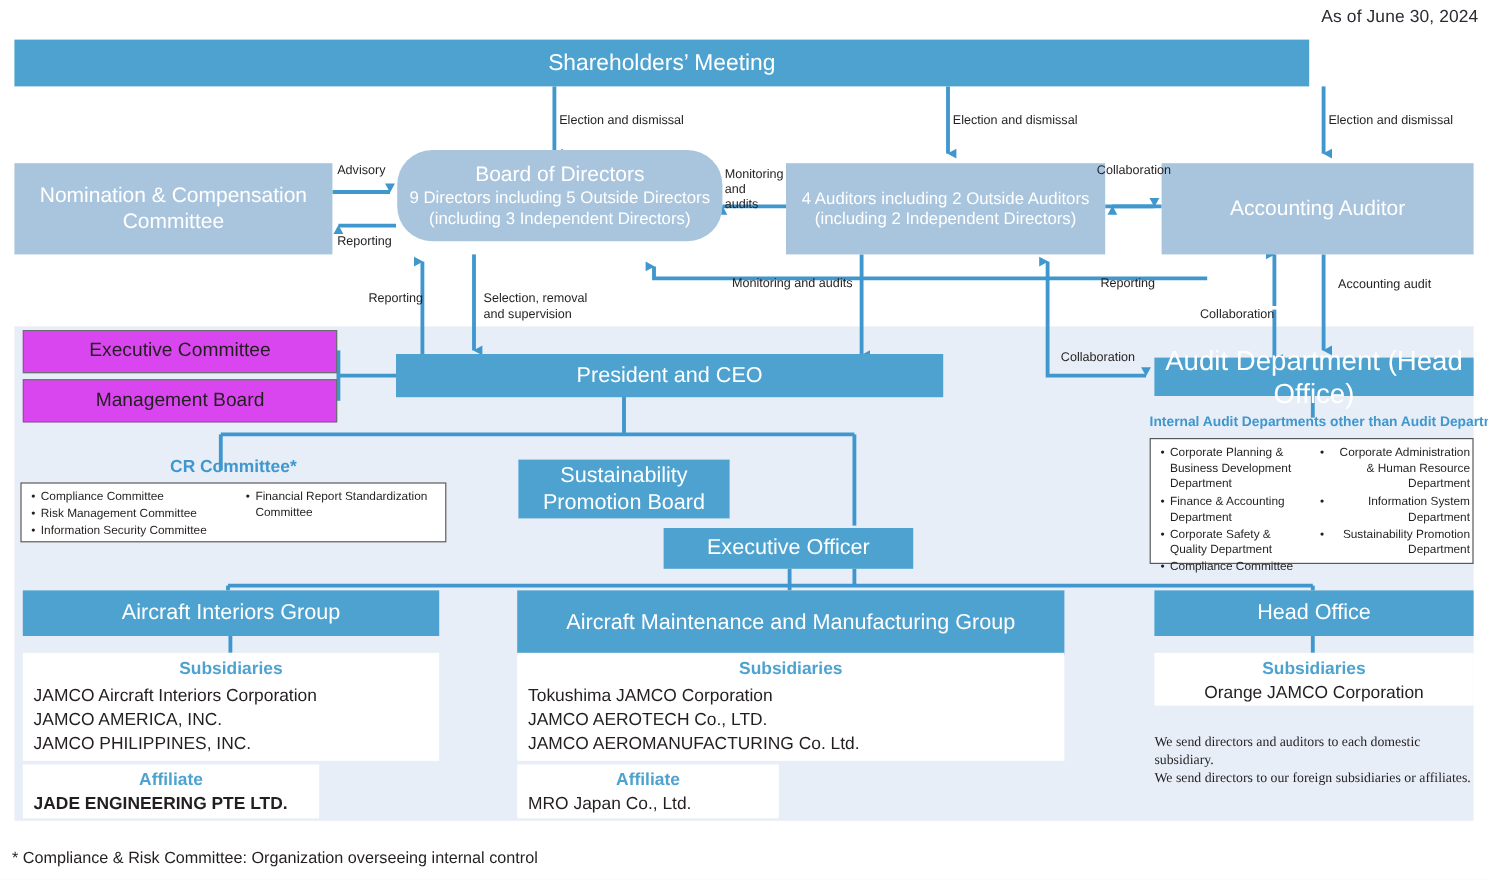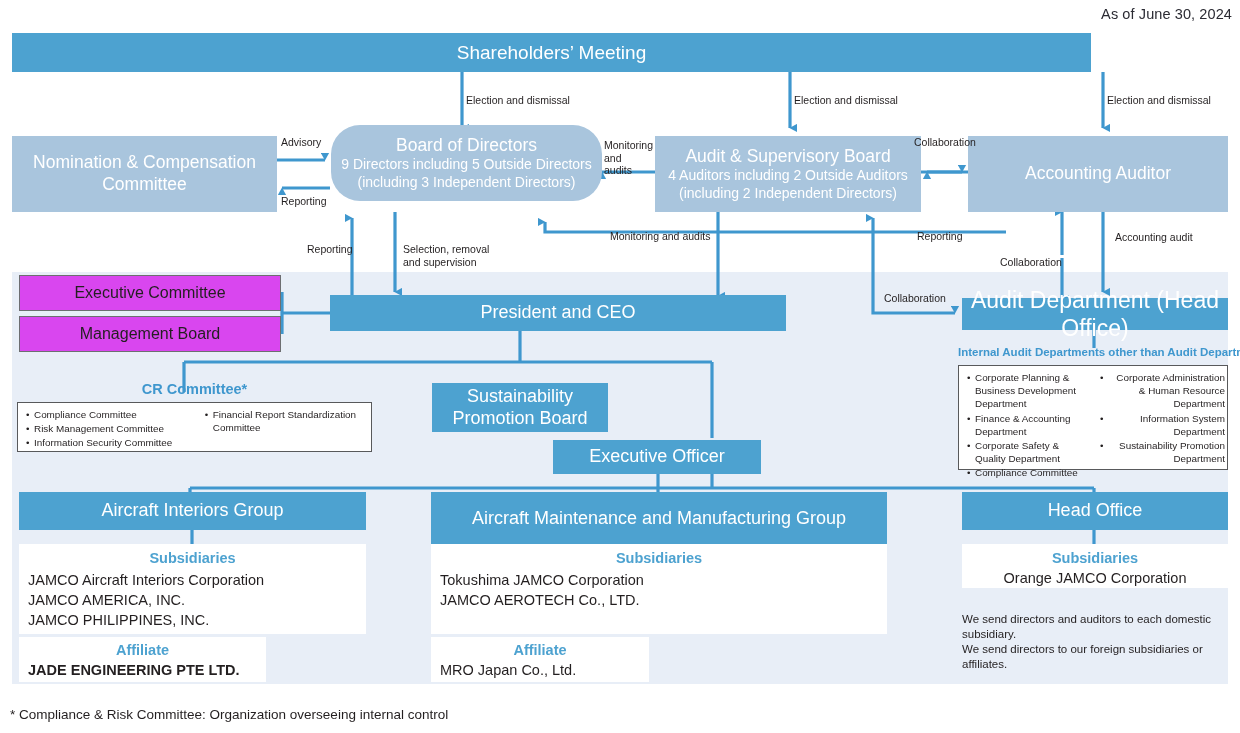--- a/index.html
+++ b/index.html
@@ -140,21 +140,20 @@
     <span class="t1">Nomination &amp; Compensation Committee</span>
   </div>
 
   <div class="abs gov" style="left:331px;top:125px;width:271px;height:76px;flex-direction:column;border-radius:29px;">
     <span class="t1">Board of Directors</span>
     <span class="t2">9 Directors including 5 Outside Directors</span>
     <span class="t2">(including 3 Independent Directors)</span>
   </div>
 
   <div class="abs gov" style="left:655px;top:136px;width:266px;height:76px;flex-direction:column;">
-    <span class="t1">Audit &amp; Supervisory Board</span>
     <span class="t2">4 Auditors including 2 Outside Auditors</span>
     <span class="t2">(including 2 Independent Directors)</span>
   </div>
 
   <div class="abs gov" style="left:968px;top:136px;width:260px;height:76px;">
     <span class="t1">Accounting Auditor</span>
   </div>
 
   <div class="abs conn-label" style="left:281px;top:136px;">Advisory</div>
   <div class="abs conn-label" style="left:281px;top:195px;">Reporting</div>
@@ -230,35 +229,36 @@
       <div class="sub-name">JADE ENGINEERING PTE LTD.</div>
     </div>
   </div>
 
   <div class="abs bar" style="left:431px;top:492px;width:456px;height:54px;">Aircraft Maintenance and Manufacturing Group</div>
   <div class="abs whitecard" style="left:431px;top:544px;width:456px;height:90px;padding:6px 0 0 0;">
     <div class="hdr-sub">Subsidiaries</div>
     <div style="padding:4px 0 0 9px;">
       <div class="sub-name">Tokushima JAMCO Corporation</div>
       <div class="sub-name">JAMCO AEROTECH Co., LTD.</div>
+      <div class="sub-name">JAMCO AEROMANUFACTURING Co. Ltd.</div>
     </div>
   </div>
   <div class="abs whitecard" style="left:431px;top:637px;width:218px;height:45px;padding:5px 0 0 0;">
     <div class="hdr-sub">Affiliate</div>
     <div style="padding:2px 0 0 9px;">
       <div class="sub-name">MRO Japan Co., Ltd.</div>
     </div>
   </div>
 
   <div class="abs bar" style="left:962px;top:492px;width:266px;height:38px;">Head Office</div>
   <div class="abs whitecard" style="left:962px;top:544px;width:266px;height:44px;padding:6px 0 0 0;">
     <div class="hdr-sub">Subsidiaries</div>
     <div style="padding:2px 0 0 0;text-align:center;">
       <div class="sub-name">Orange JAMCO Corporation</div>
     </div>
   </div>
 
-  <div class="abs note" style="left:962px;top:612px;width:268px;white-space:pre-line;">We send directors and auditors to each domestic subsidiary.
+  <div class="abs note" style="left:962px;top:612px;width:268px;white-space:pre-line;font-family:Liberation Serif, serif;">We send directors and auditors to each domestic subsidiary.
 We send directors to our foreign subsidiaries or affiliates.</div>
 
   <div class="abs footnote" style="left:10px;top:707px;">* Compliance &amp; Risk Committee: Organization overseeing internal control</div>
 
 </div>
 
 </body></html>

